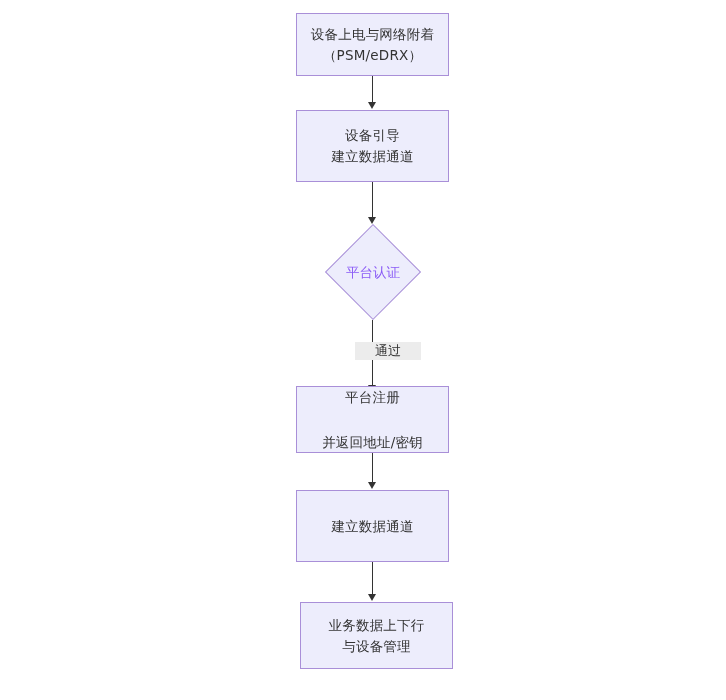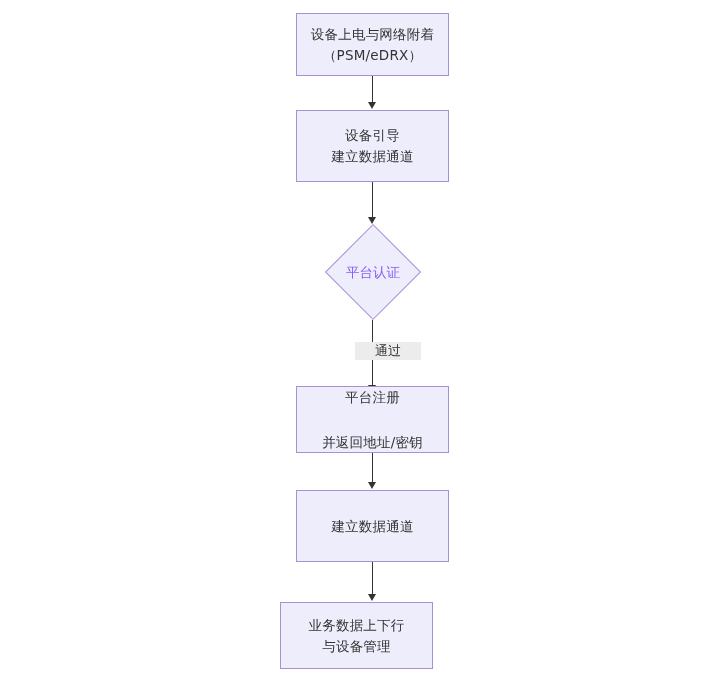--- a/index.html
+++ b/index.html
@@ -122,18 +122,18 @@
   <div class="edge" style="left:372px; top:453px; height:30px;"></div>
   <div class="arrowhead" style="left:368px; top:482px;"></div>
 
   <div class="node" style="left:296px; top:490px; width:153px; height:72px;">
     <span class="line">建立数据通道</span>
   </div>
 
   <div class="edge" style="left:372px; top:562px; height:33px;"></div>
   <div class="arrowhead" style="left:368px; top:594px;"></div>
 
-  <div class="node" style="left:280px; top:602px; width:153px; height:67px;">
+  <div class="node" style="left:300px; top:602px; width:153px; height:67px;">
     <span class="line">业务数据上下行</span>
     <span class="line">与设备管理</span>
   </div>
 
 </div>
 
 </body></html>

